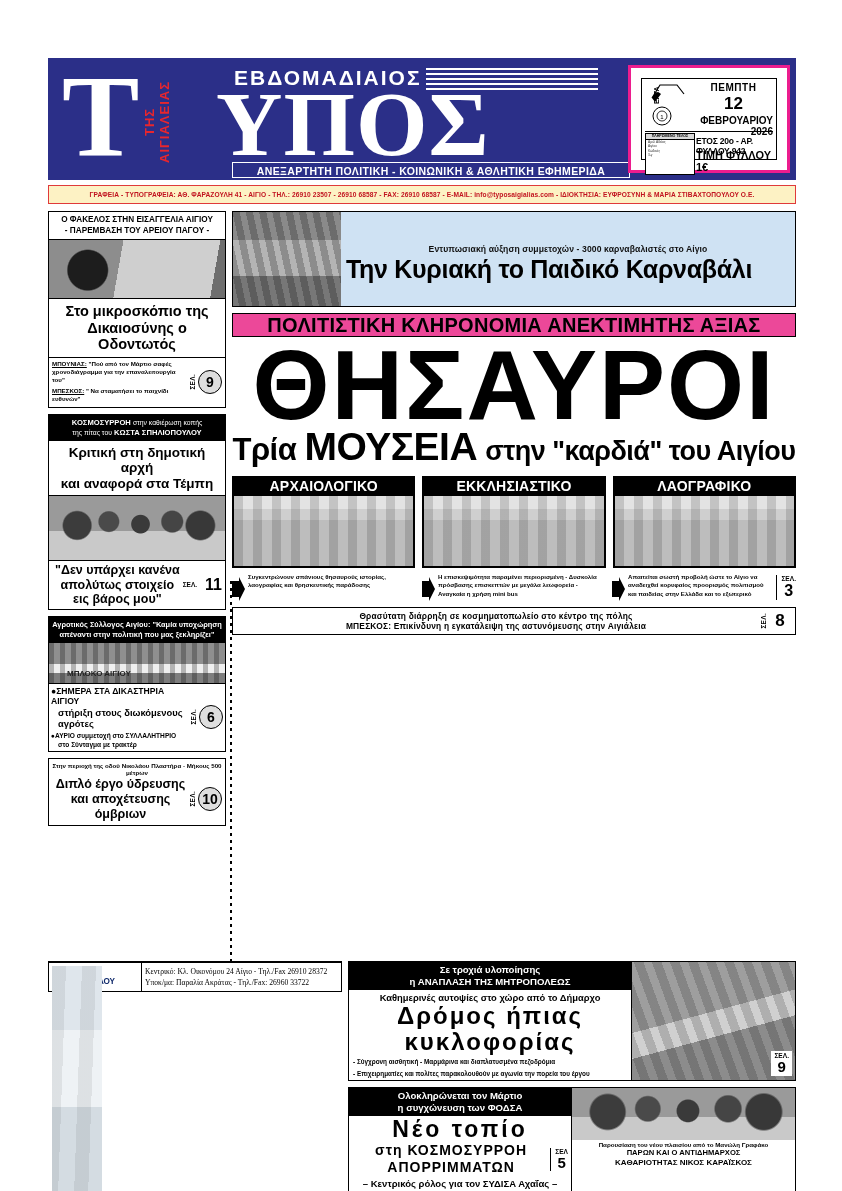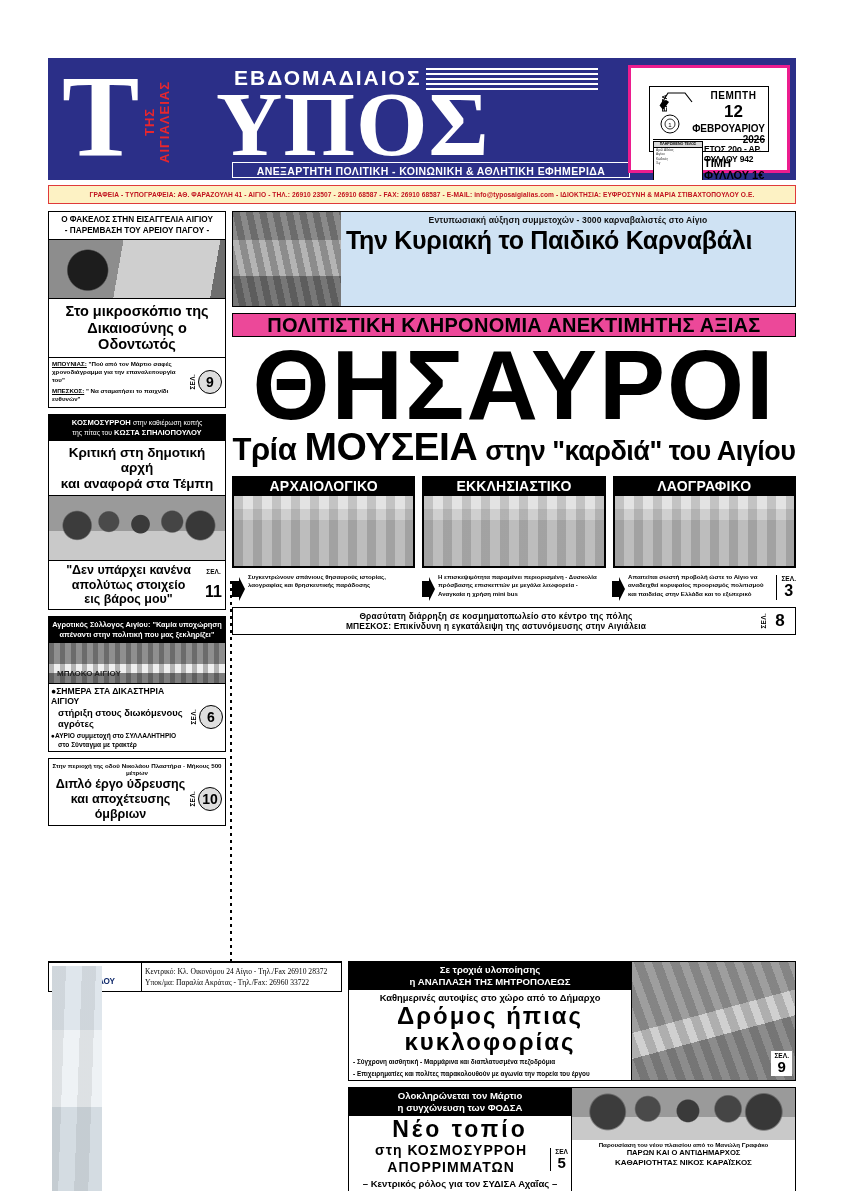--- a/index.html
+++ b/index.html
@@ -33,21 +33,21 @@
     position:absolute;left:168px;top:20px;color:#ffffff;font-size:92px;line-height:92px;
     font-weight:700;font-family:"Liberation Serif",serif;letter-spacing:1px;
   }
   .mh-sub{
     position:absolute;left:160px;top:104px;width:398px;height:16px;border:1px solid #fff;
     color:#fff;font-size:10.5px;font-weight:700;letter-spacing:.4px;text-align:center;
     line-height:16px;box-sizing:border-box;margin-left:24px;
   }
   .datebox{
     position:absolute;right:6px;top:7px;width:162px;height:108px;background:#fff;
-    border:3px solid #ec1c8e;box-sizing:border-box;padding:18px;
+    border:3px solid #ec1c8e;box-sizing:border-box;padding:10px;
   }
   .db-in{border:1px solid #000;height:100%;box-sizing:border-box;position:relative;padding:3px;}
   .db-day{position:absolute;left:52px;top:3px;right:3px;text-align:center;font-size:10px;font-weight:700;letter-spacing:.5px;}
   .db-num{position:absolute;left:52px;top:15px;right:3px;text-align:center;font-size:17px;font-weight:700;}
   .db-mon{position:absolute;left:40px;top:36px;right:3px;text-align:right;font-size:10px;font-weight:700;}
   .db-rule{position:absolute;left:3px;right:3px;top:52px;height:1px;background:#000;}
   .db-year{position:absolute;left:54px;top:57px;right:2px;font-size:8.5px;font-weight:700;letter-spacing:-.2px;}
   .db-price{position:absolute;left:54px;top:70px;right:2px;font-size:11px;font-weight:700;}
   .elta{position:absolute;left:4px;top:3px;width:44px;height:46px;}
   .elta svg{display:block;}
@@ -134,21 +134,21 @@
   .lb .head{font-size:8.2px;font-weight:700;line-height:10.5px;text-align:center;padding:3px 2px;}
   .lb .title{font-size:14.5px;font-weight:700;line-height:16.5px;text-align:center;padding:4px 2px;font-family:"Liberation Sans",sans-serif;}
 
   .quoteblock{display:flex;align-items:center;padding:2px 3px 3px;}
   .quoteblock .txt{flex:1;font-size:6.2px;line-height:8.4px;font-weight:700;}
   .u{text-decoration:underline;}
 
   
   .carnival{display:flex;border:1px solid #000;height:96px;box-sizing:border-box;background:#cfe2f3;}
   .carnival .pic{width:108px;flex:none;}
-  .carnival .txt{flex:1;padding:3px 5px 0;position:relative;}
+  .carnival .txt{flex:1;padding:3px 5px 0;position:relative;margin-top:29px;}
   .carn-kicker{font-size:8.6px;font-weight:700;text-align:center;color:#111;letter-spacing:.1px;}
   .carn-title{font-size:25px;font-weight:700;text-align:left;line-height:29px;margin-top:1px;letter-spacing:-.3px;}
   .carn-bullets{display:flex;align-items:flex-end;gap:5px;margin-top:2px;}
   .carn-bullets ul{list-style:none;margin:0;padding:0;flex:1;}
   .carn-bullets li{font-size:9.4px;font-weight:700;line-height:12.5px;}
   .carn-bullets li::before{content:"\25CF";font-size:7px;margin-right:3px;vertical-align:1px;}
 
   .kicker-band{
     margin-top:6px;background:#ec4899;border:1px solid #000;text-align:center;
     font-size:20px;font-weight:700;line-height:22px;letter-spacing:.3px;
@@ -300,34 +300,34 @@
           <div>Κριτική στη δημοτική αρχή</div>
           <div>και αναφορά στα Τέμπη</div>
         </div>
         <div class="ph people" style="height:64px"></div>
         <div style="display:flex;align-items:center;border-top:1px solid #000;padding:2px 3px">
           <div style="flex:1;font-size:12.5px;font-weight:700;line-height:14.5px;text-align:center">
             <div>"Δεν υπάρχει κανένα</div>
             <div>απολύτως στοιχείο</div>
             <div>εις βάρος μου"</div>
           </div>
-          <div class="sel" style="flex-direction:column;gap:8px">
+          <div class="sel" style="gap:8px">
             <span style="font-size:6.5px;font-weight:700">ΣΕΛ.</span>
             <span style="font-size:16px;font-weight:700">11</span>
           </div>
         </div>
       </div>
 
       <div class="box lb">
         <div class="blackbar" style="font-size:7.4px;line-height:10px;padding:3px 2px">
           <div>Αγροτικός Σύλλογος Αιγίου: "Καμία υποχώρηση</div>
           <div>απέναντι στην πολιτική που μας ξεκληρίζει"</div>
         </div>
         <div class="ph crowd" style="height:40px;position:relative">
-          <div style="position:absolute;left:8px;bottom:5px;z-index:3;font-size:8px;font-weight:700;color:#222">ΜΠΛΟΚΟ ΑΙΓΙΟΥ</div>
+          <div style="position:absolute;left:18px;bottom:5px;z-index:3;font-size:8px;font-weight:700;color:#222">ΜΠΛΟΚΟ ΑΙΓΙΟΥ</div>
         </div>
         <div style="display:flex;align-items:center;border-top:1px solid #000;padding:2px 2px">
           <div style="flex:1">
             <div style="font-size:8.6px;font-weight:700;line-height:10.5px">
               <span>●</span><span>ΣΗΜΕΡΑ ΣΤΑ ΔΙΚΑΣΤΗΡΙΑ ΑΙΓΙΟΥ</span>
             </div>
             <div style="font-size:9.4px;font-weight:700;line-height:11.5px;padding-left:7px">στήριξη στους διωκόμενους αγρότες</div>
             <div style="font-size:6.6px;font-weight:700;line-height:9px;margin-top:1px">
               <span>●</span><span>ΑΥΡΙΟ συμμετοχή στο ΣΥΛΛΑΛΗΤΗΡΙΟ</span>
             </div>

